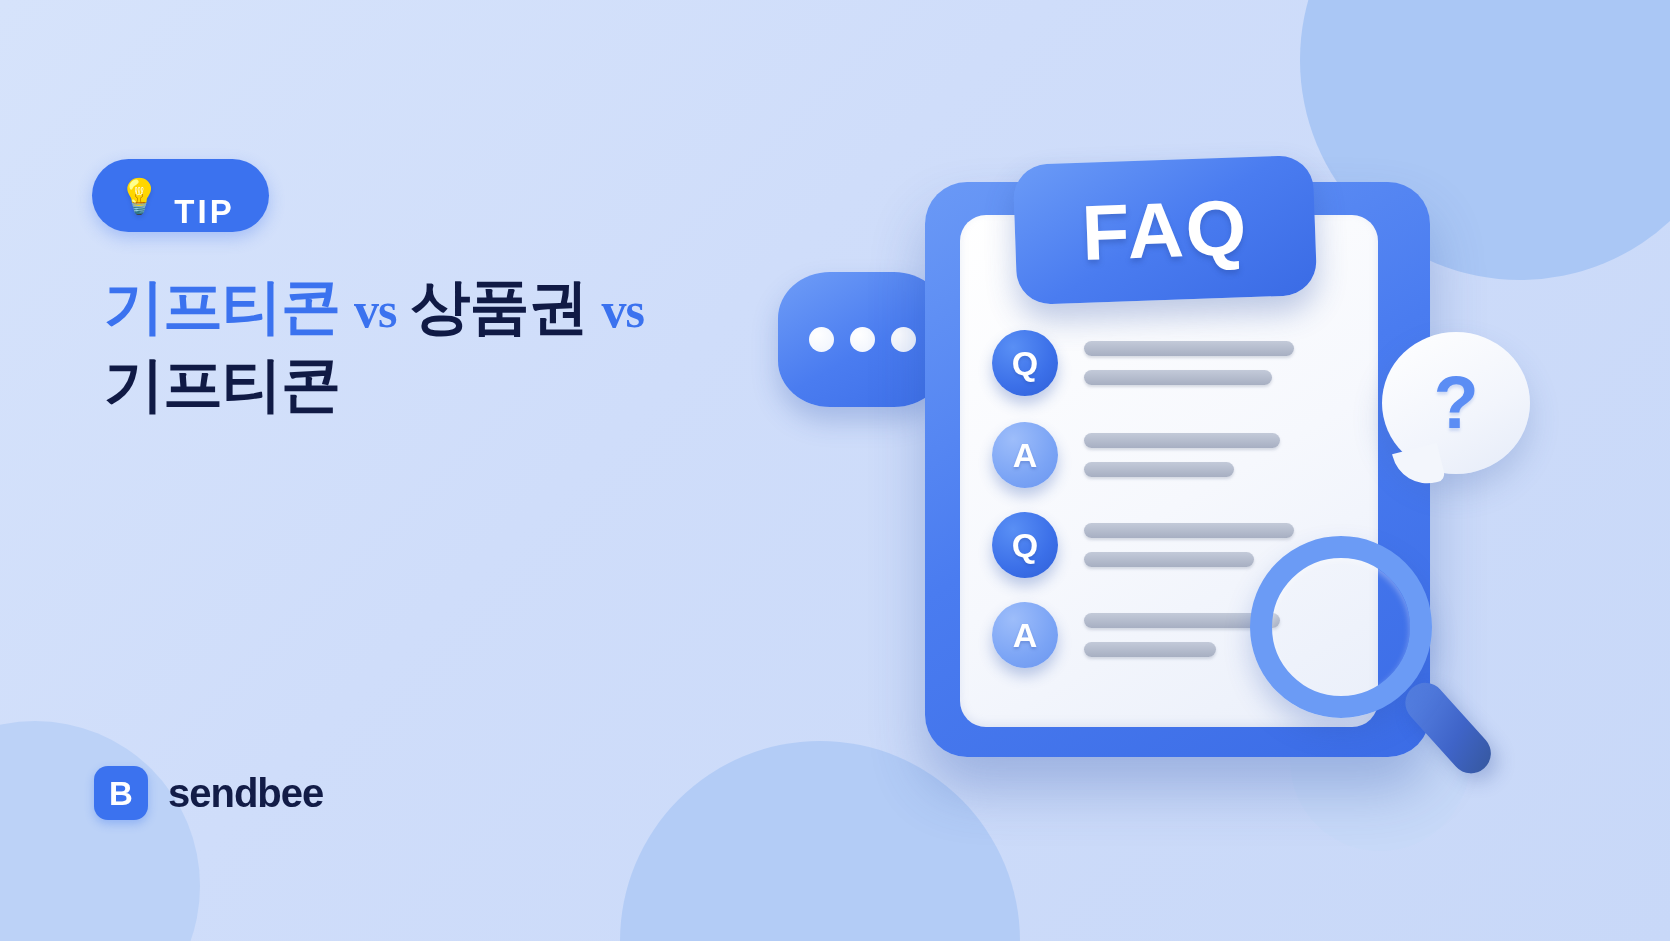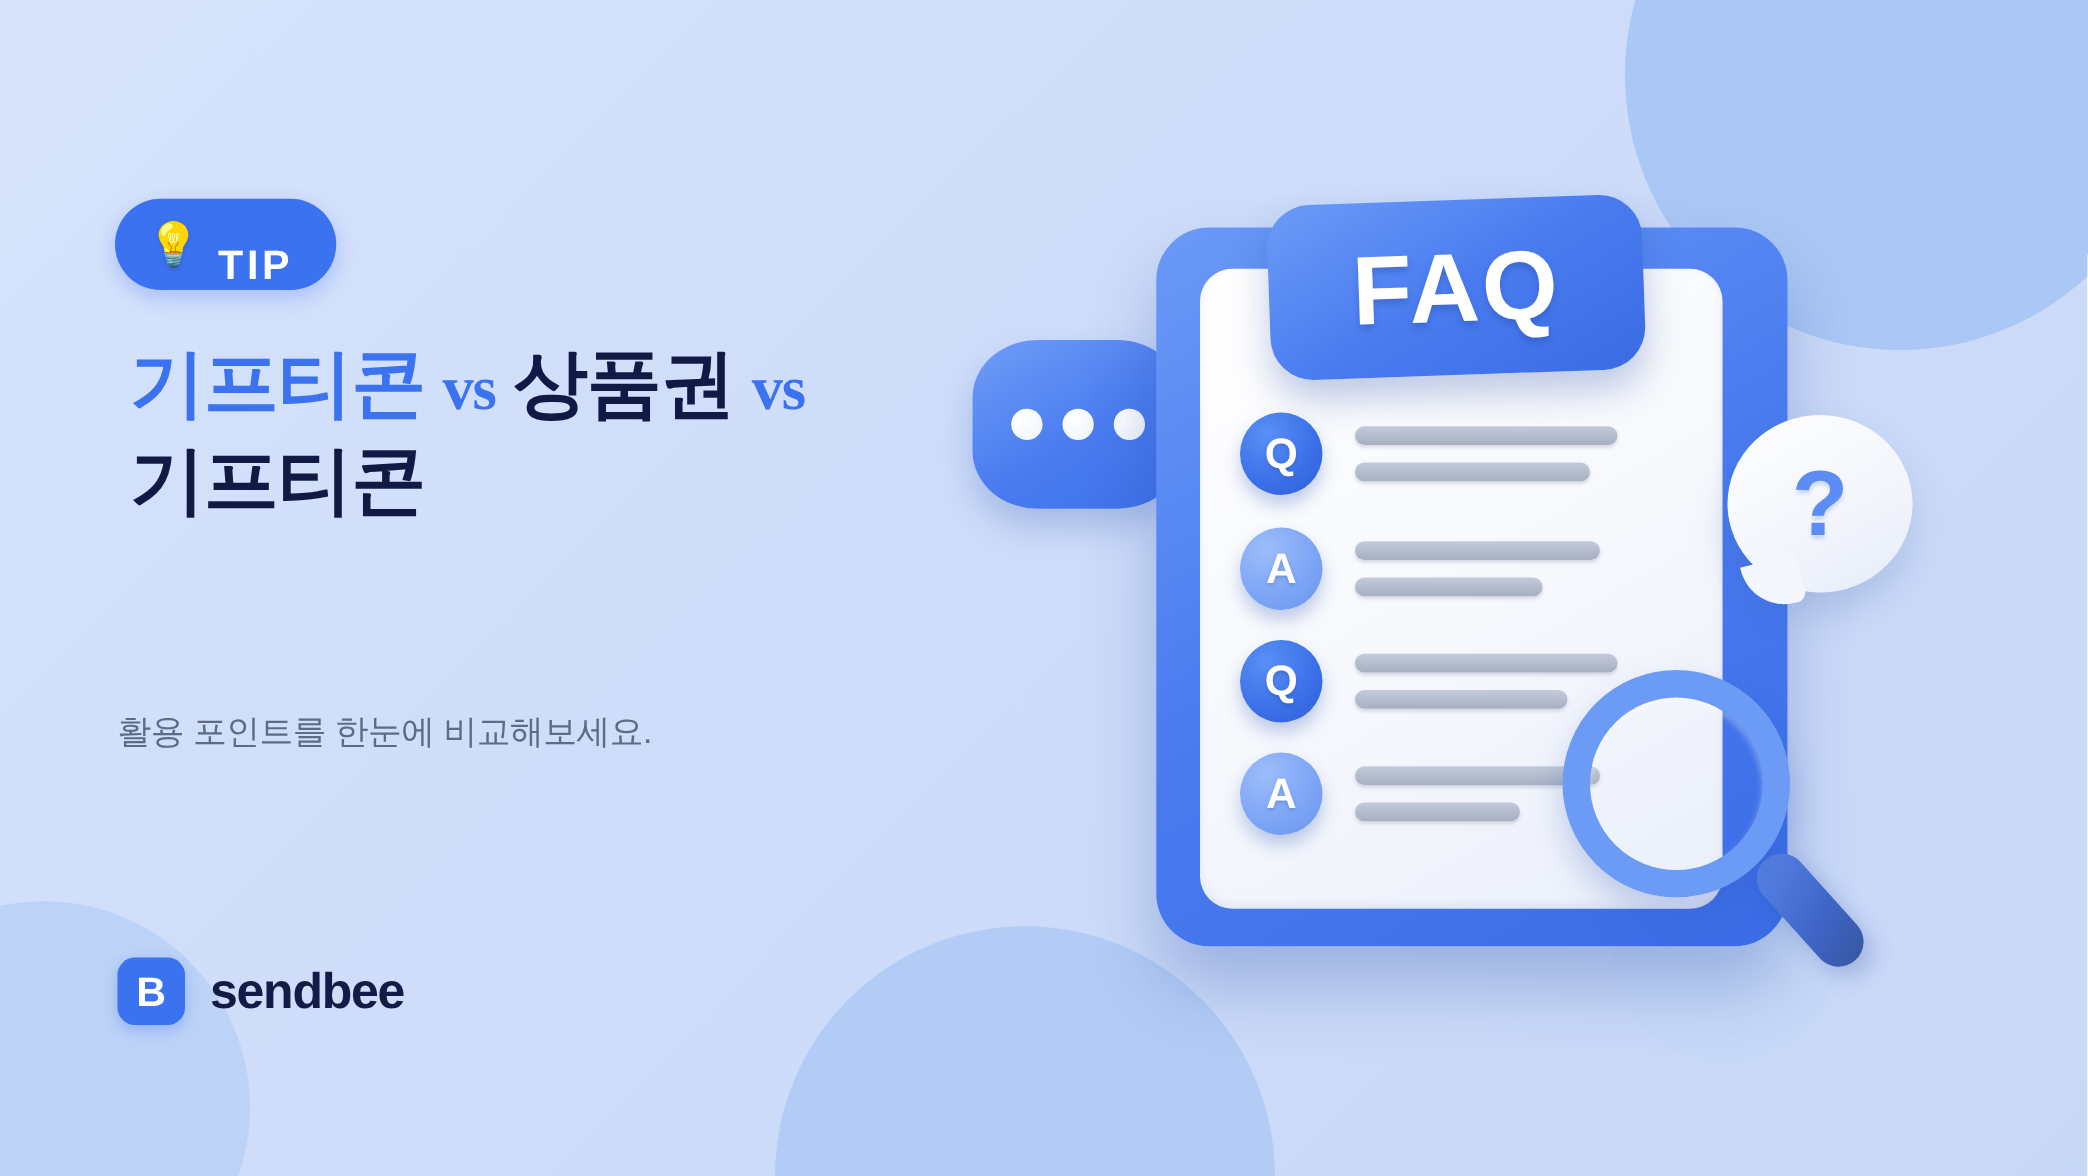--- a/index.html
+++ b/index.html
@@ -208,21 +208,20 @@
       <span class="ln">
         <span class="hl-blue">기프티콘</span>
         <span class="hl-vs">vs</span>
         <span class="hl-navy">상품권</span>
         <span class="hl-vs">vs</span>
       </span>
       <span class="ln hl-navy">기프티콘</span>
     </h1>
 
     <p class="subtitle">
-      <span class="sln">활용 포인트를 한눈에 비교해보세요.</span>
     </p>
 
     <div class="brand">
       <div class="brand-mark">
         <span>B</span>
       </div>
       <div class="brand-name">sendbee</div>
     </div>
   </div>
 

